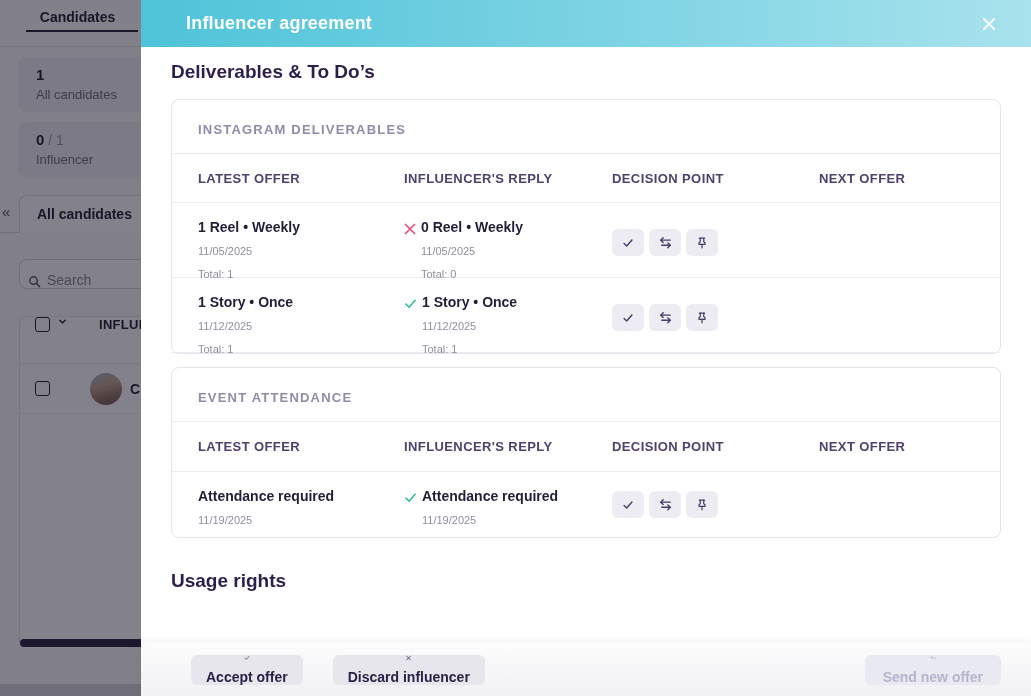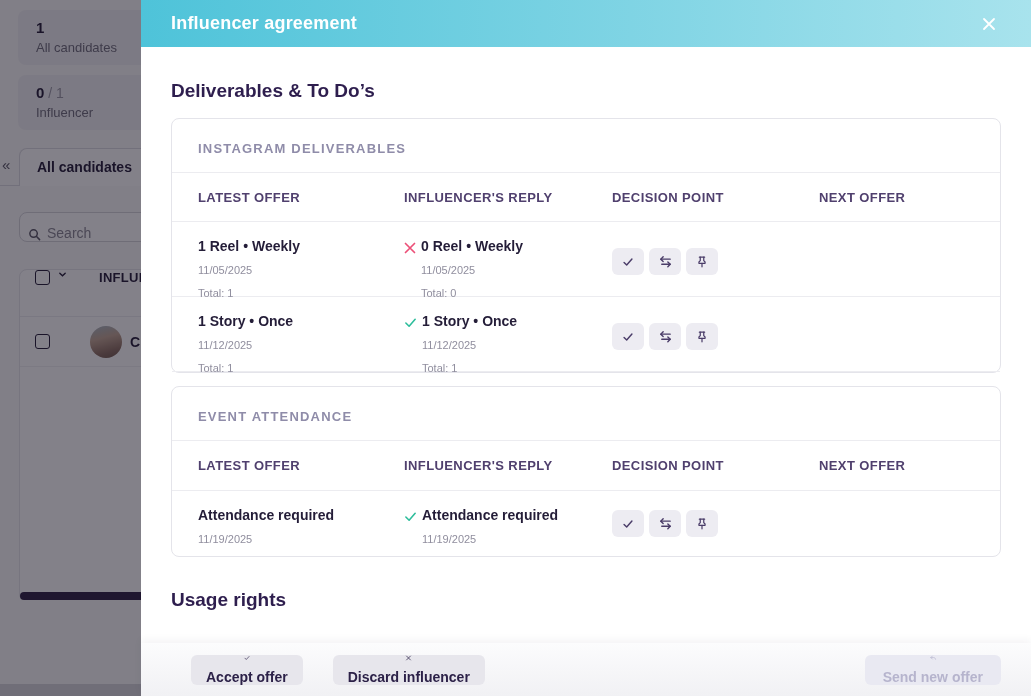--- a/index.html
+++ b/index.html
@@ -98,27 +98,27 @@
   
   .modal {
     position: absolute; top: 0; right: 0; bottom: 0; left: 141px;
     background: #ffffff; z-index: 3; display: flex; flex-direction: column;
   }
   .modal-header {
     flex: 0 0 47px;
     background: linear-gradient(90deg, #4ec3d9 0%, #7fd4e4 55%, #a8e3ed 100%);
     display: flex; align-items: center; padding: 0 30px;
   }
-  .modal-title { font-size: 18px; font-weight: 800; color: #ffffff; letter-spacing: 0.2px; }
+  .modal-title { font-size: 18px; font-weight: 800; color: #ffffff; letter-spacing: 0.2px; margin-left: 15px; }
   .modal-close {
     margin-left: auto; width: 24px; height: 24px; cursor: pointer;
     display: flex; align-items: center; justify-content: center;
   }
   .modal-body { flex: 1 1 auto; overflow: hidden; padding: 14px 30px 0 30px; }
-  .section-heading { font-size: 19px; font-weight: 800; color: #2e1e4e; line-height: 22px; margin-top: 19px; }
+  .section-heading { font-size: 19px; font-weight: 800; color: #2e1e4e; line-height: 22px; }
   .usage-heading { margin-top: 32px; }
 
   .card {
     border: 1px solid #e4e4ea; border-radius: 8px; margin-top: 16px;
     background: #fff;
   }
   .card-label-row {
     height: 54px; padding: 20px 0 0 26px; border-bottom: 1px solid #ececf0;
   }
   .card-label {
@@ -165,20 +165,24 @@
     flex-direction: column;
   }
   .accept-btn { margin-left: 20px; }
   .discard-btn { margin-left: 30px; }
   .send-btn { margin-left: auto; background: #e9e9f2; color: #b6b4cd; cursor: default; padding: 0 18px; }
 </style>
 </head>
 <body>
 
 <div class="bg-page">
+  <div class="bg-tabbar">
+    <span class="bg-tab-label">Candidates</span>
+    <div class="bg-tab-underline"></div>
+  </div>
 
   <div class="stat-card">
     <div>
       <span class="stat-value">1</span><span class="stat-suffix"></span>
     </div>
     <div class="stat-label">All candidates</div>
   </div>
 
   <div class="stat-card">
     <div>

